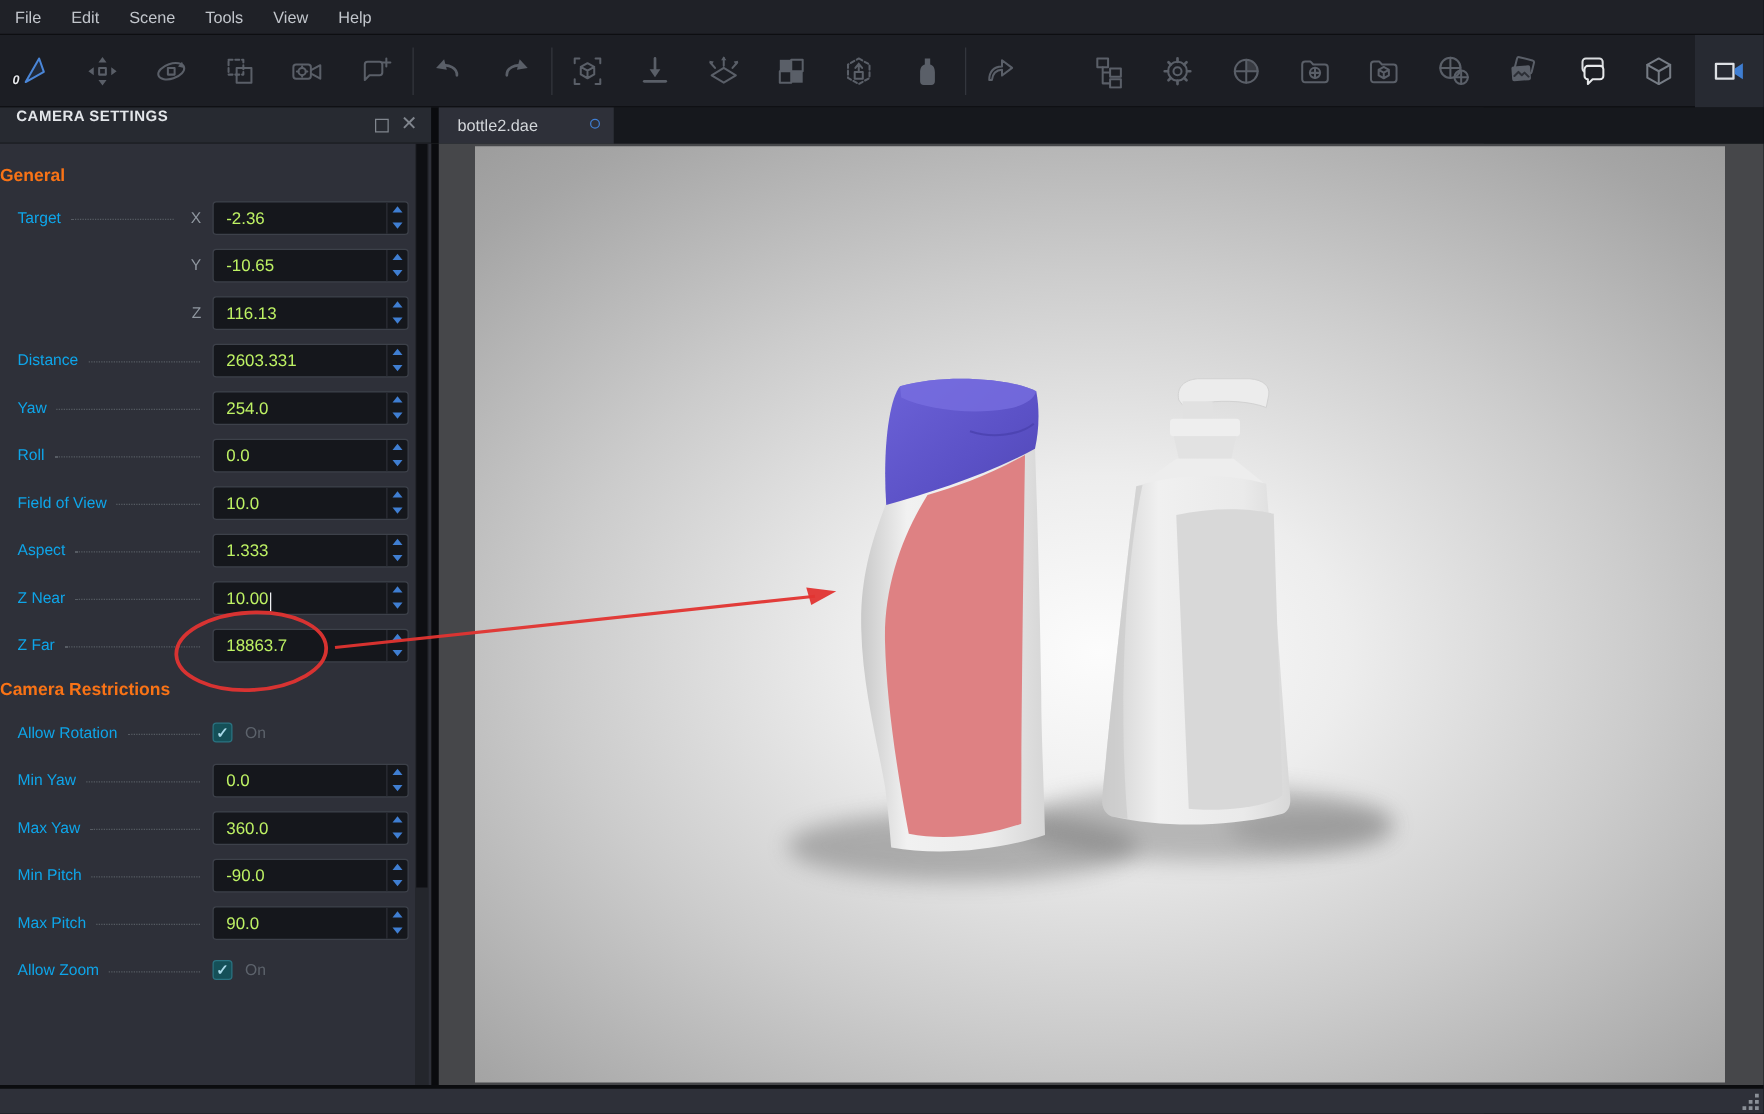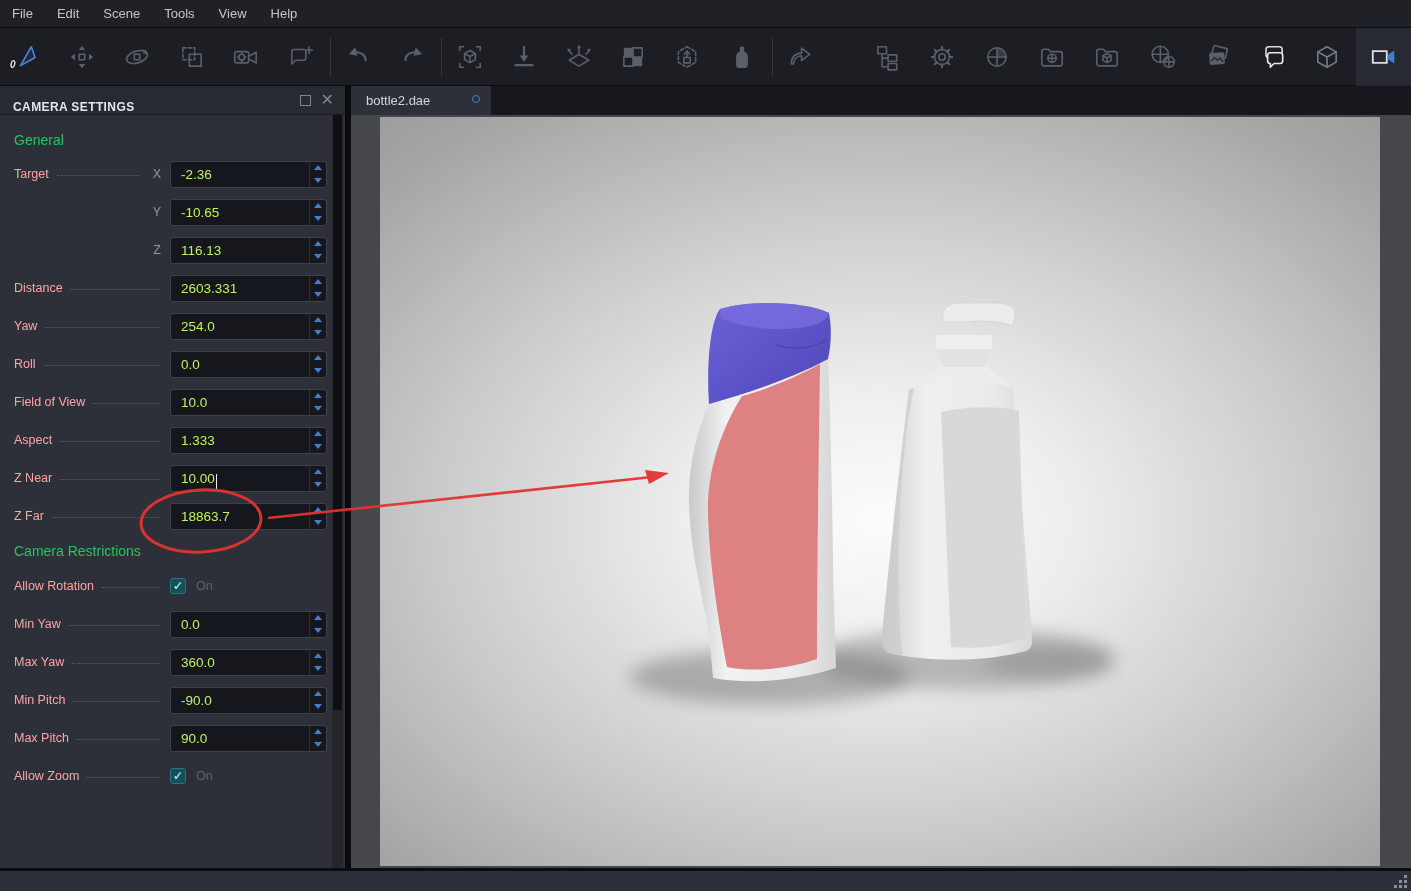--- a/index.html
+++ b/index.html
@@ -20,41 +20,41 @@
   .tbtn svg { stroke:#5a5f68; fill:none; stroke-width:1.5; stroke-linejoin:round; stroke-linecap:round; }
   .tbtn svg .fill { fill:#5a5f68; stroke:none; }
   .tsep { position:absolute; top:10px; width:1px; height:38px; background:#33363d; }
   .tactive { position:absolute; left:1356px; top:0; width:55px; height:58px; background:#272a32; }
   .badge0 { position:absolute; left:-3px; top:16px; color:#e8eaee; font-size:10px;
             font-style:italic; font-weight:bold; text-shadow:0 0 2px #000; }
 
   
   .panel-header { position:absolute; left:0; top:86px; width:345px; height:29px;
                   background:#272a31; border-bottom:1px solid #191b1f;
-                  display:flex; align-items:flex-end; }
+                  display:flex; align-items:flex-start; }
   .panel-title { color:#e3e6ea; font-size:12px; font-weight:bold; letter-spacing:.4px; padding-left:13px; }
   .ph-float { position:absolute; right:34px; top:9px; width:11px; height:11px; border:1.5px solid #81868e; }
   .ph-close { position:absolute; right:11px; top:4px; color:#81868e; font-size:16px; line-height:20px; }
 
   .tabbar { position:absolute; left:345px; top:86px; width:1066px; height:29px;
             background:#16181d; border-left:6px solid #0a0b0e; }
   .tab { position:absolute; left:0; top:0; width:140px; height:29px; background:#2e3039;
          display:flex; align-items:center; }
   .tab-label { color:#d3d6da; font-size:13px; padding-left:15px; }
   .tab-dirty { position:absolute; right:11px; top:9px; width:8px; height:8px;
                border:1.5px solid #3f7ed2; border-radius:50%; }
 
   
   .panel { position:absolute; left:0; top:115px; width:345px; height:753px;
            background:#2e3039; padding-top:10px; overflow:hidden; }
-  .sect { height:30px; display:flex; align-items:center; padding-left:14px;
-          color:#22c55e; font-size:14px; font-weight:normal; }
+  .sect { height:30px; display:flex; align-items:center; 
+          color:#f97316; font-size:14px; font-weight:bold; }
   .sect.r { height:32px;text-align:center; }
   .row { height:38px; display:flex; align-items:center; padding-left:14px; }
-  .lbl { color:#fca5a5; font-size:12.5px; white-space:nowrap; }
+  .lbl { color:#0ea5e9; font-size:12.5px; white-space:nowrap; }
   .leader { flex:1; border-bottom:1px dotted #565b63; margin:0 10px 0 8px; height:1px; transform:translateY(1px); }
   .spacer { flex:1; }
   .axis { width:12px; text-align:right; margin-right:9px; color:#9097a0; font-size:12.5px; }
   .field { position:relative; width:157px; height:27px; margin-right:18px; flex:none;
            background:#15171c; border:1px solid #3d414a; border-radius:3px;
            display:flex; align-items:center; }
   .val { color:#bef264; font-size:13.5px; padding-left:10px; }
   .caret { display:inline-block; width:1px; height:15px; background:#eef0f2; margin-left:1px; transform:translateY(3px); }
   .spin { position:absolute; right:0; top:0; width:17px; height:25px; border-left:1px solid #2c2f36;
           display:flex; flex-direction:column; }

